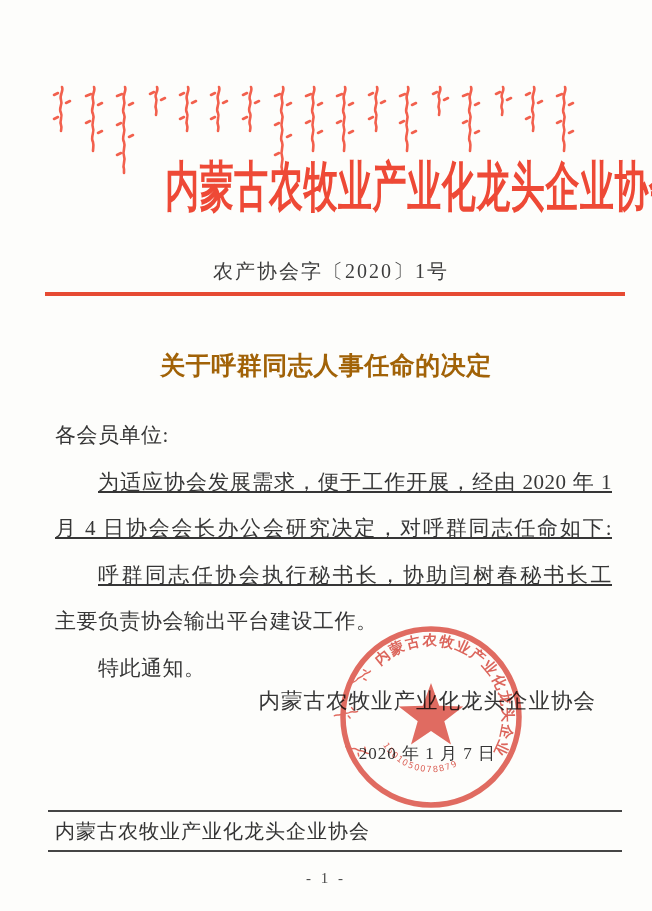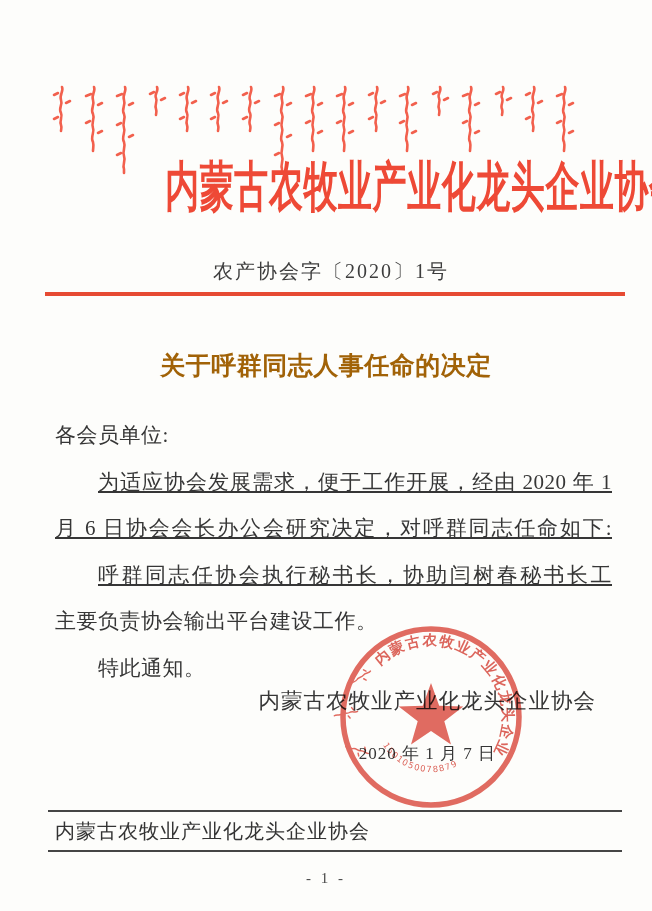--- a/index.html
+++ b/index.html
@@ -95,21 +95,21 @@
 
   <div class="doc-number">农产协会字〔2020〕1号</div>
 
   <div class="red-rule"></div>
 
   <h1 class="doc-title">关于呼群同志人事任命的决定</h1>
 
   <div class="body-block">
     <div class="line">各会员单位:</div>
     <div class="line j ind">为适应协会发展需求，便于工作开展，经由 2020 年 1</div>
-    <div class="line j">月 6 日协会会长办公会研究决定，对呼群同志任命如下:</div>
+    <div class="line j">月 4 日协会会长办公会研究决定，对呼群同志任命如下:</div>
     <div class="line j ind">呼群同志任协会执行秘书长，协助闫树春秘书长工作，</div>
     <div class="line">主要负责协会输出平台建设工作。</div>
     <div class="line ind">特此通知。</div>
   </div>
 
   <div class="sig">
     <div class="sig-org">内蒙古农牧业产业化龙头企业协会</div>
     <div class="sig-date">2020 年 1 月 7 日</div>
   </div>
 

